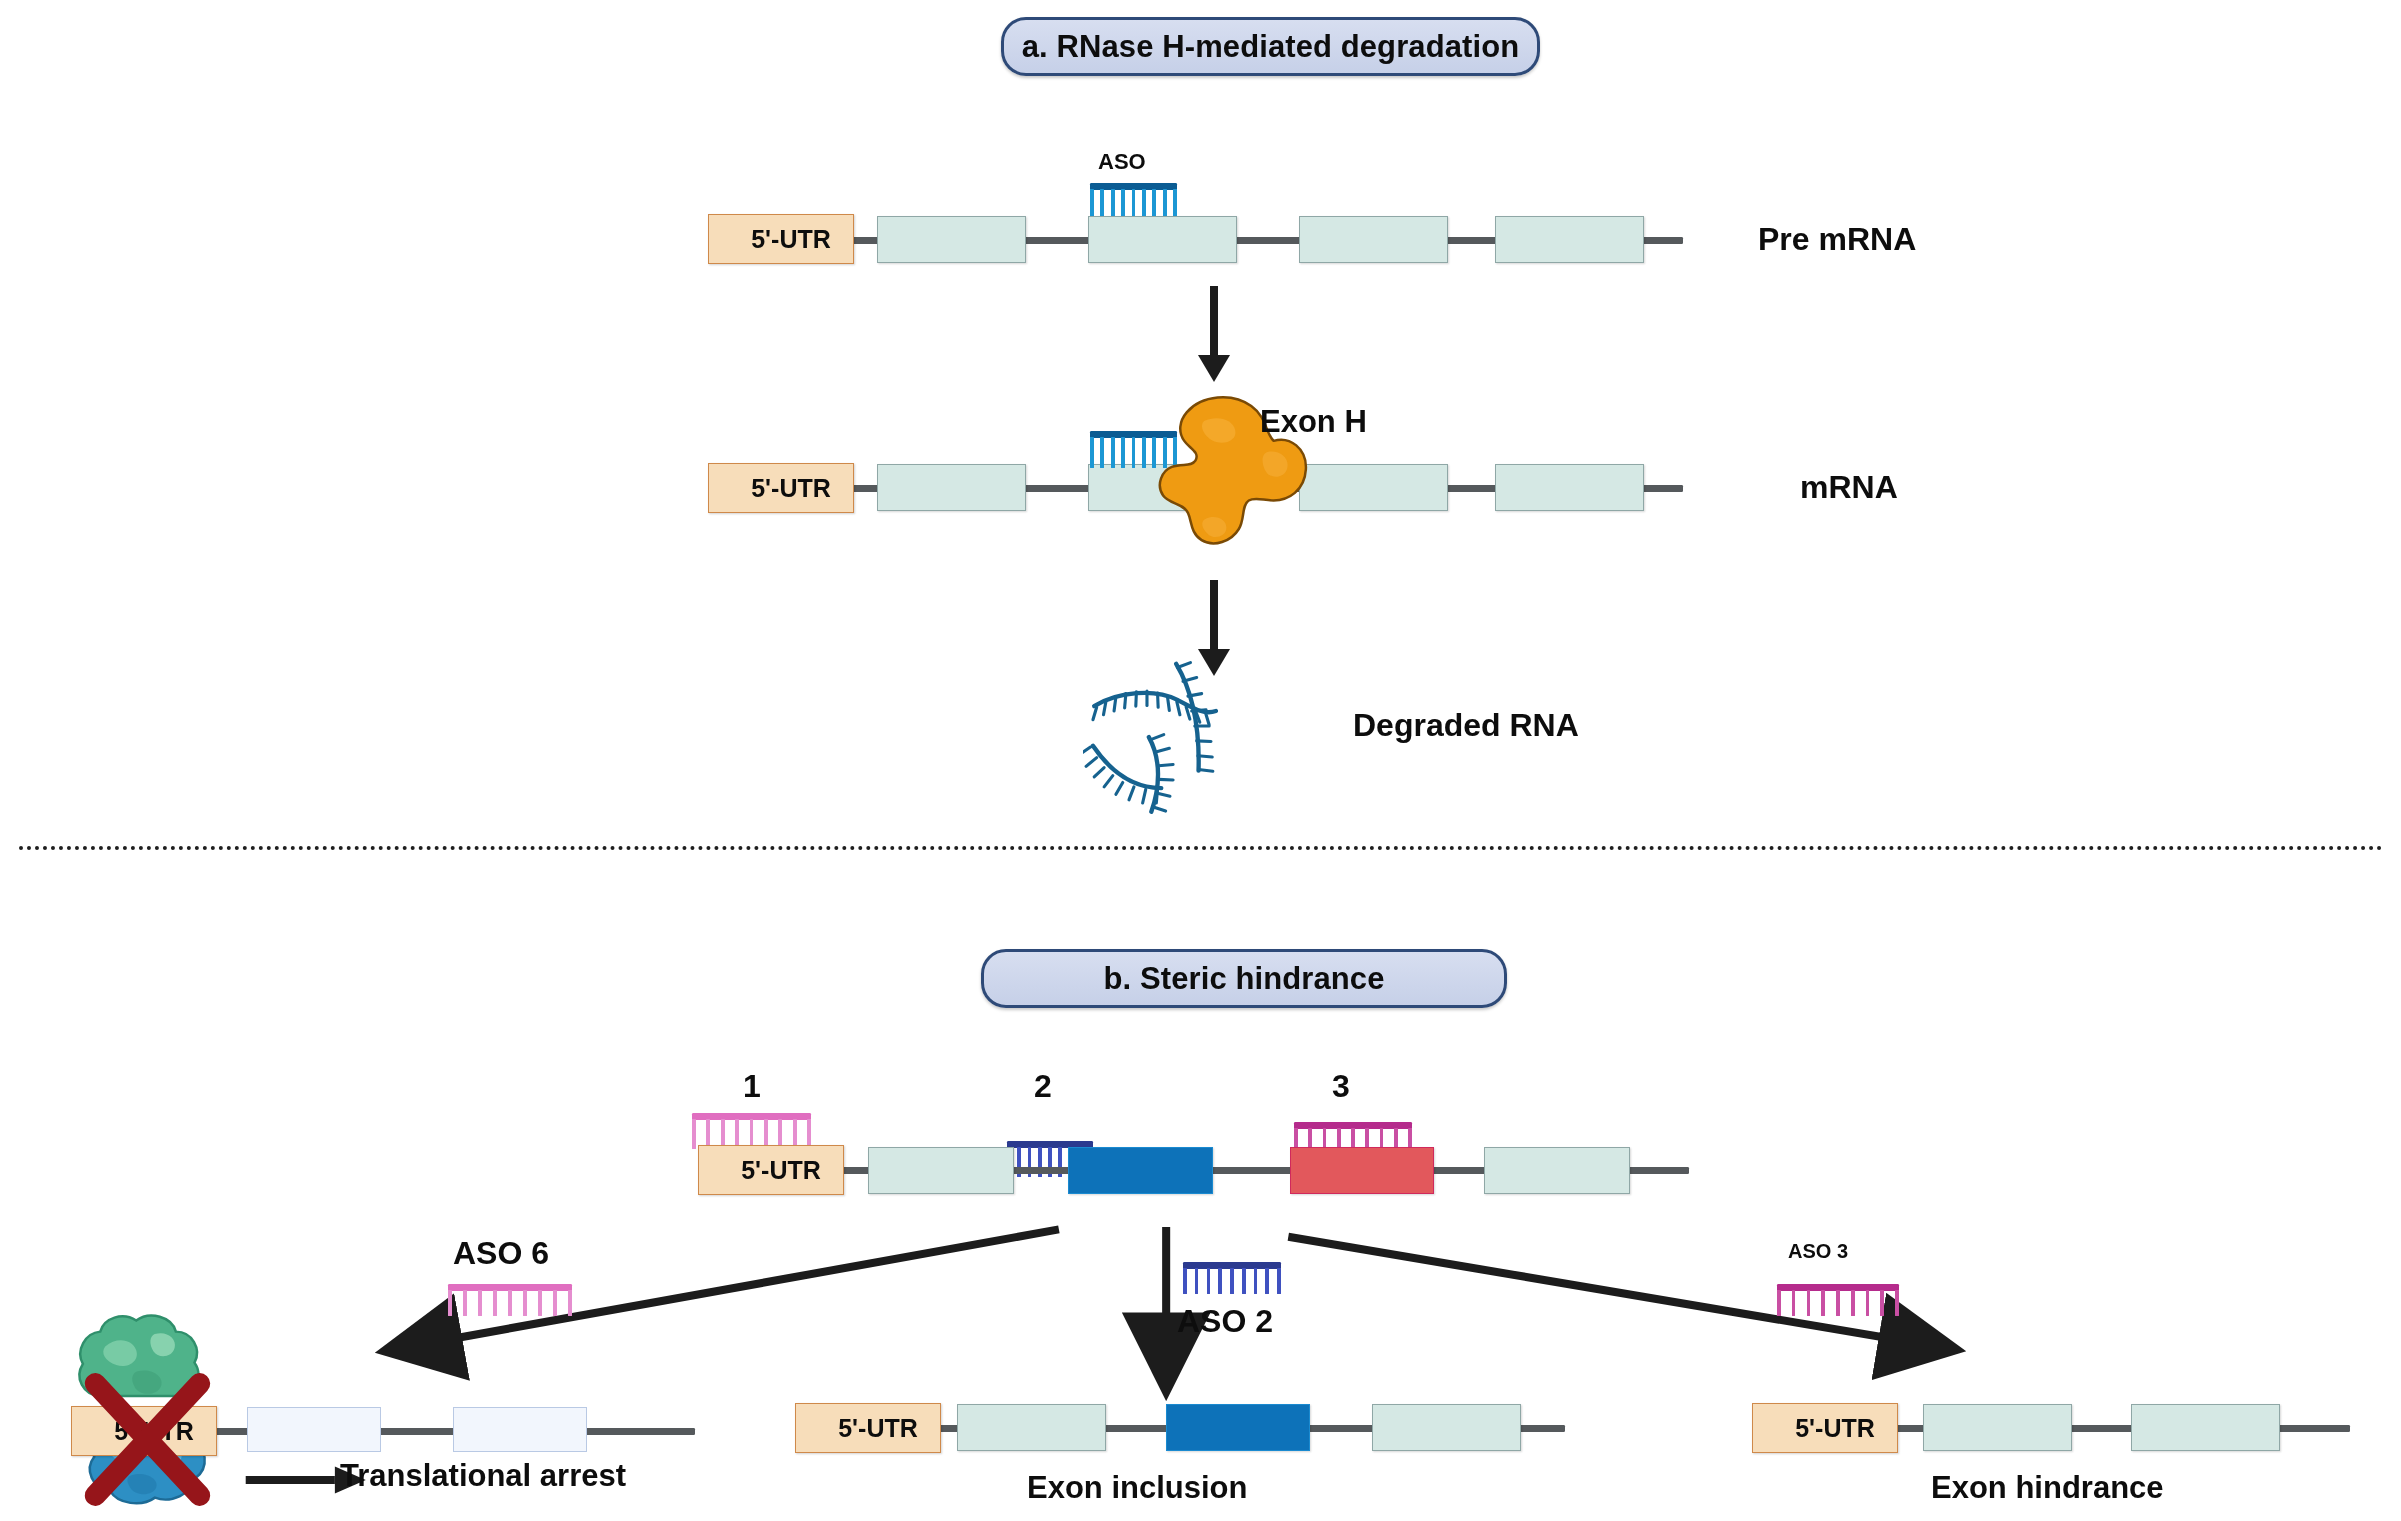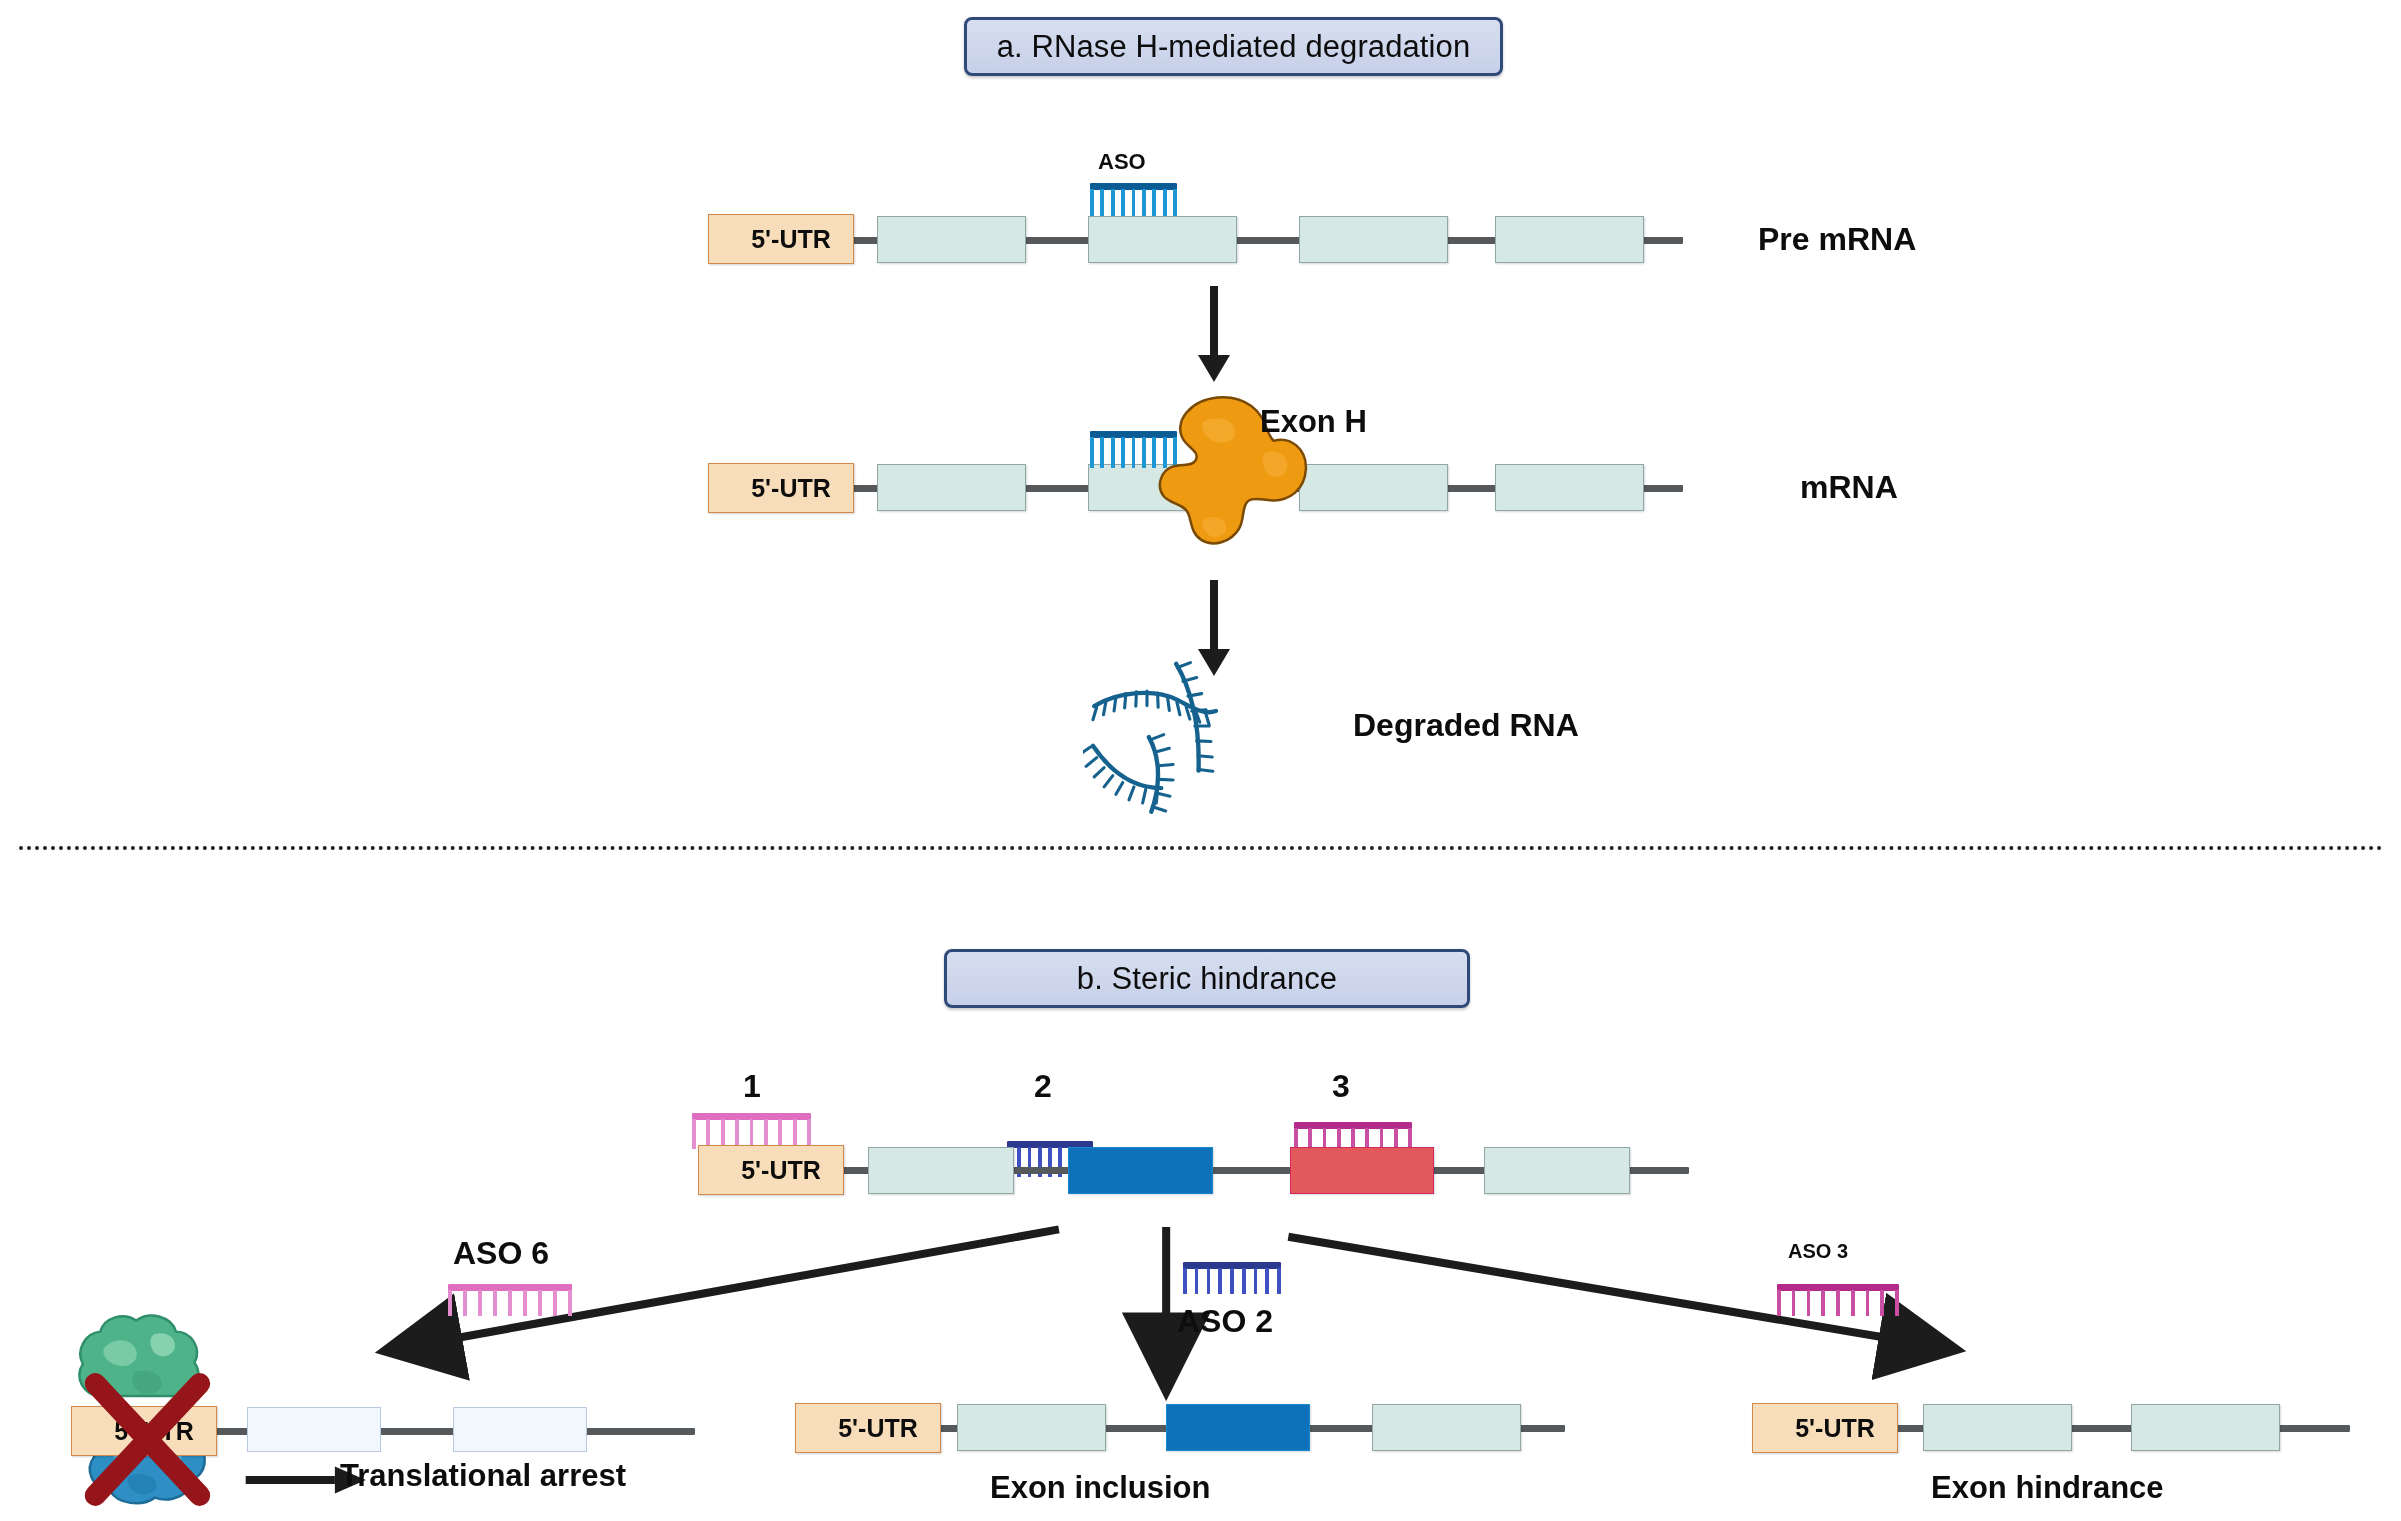--- a/index.html
+++ b/index.html
@@ -7,27 +7,28 @@
     width:2401px;height:1522px;position:relative;overflow:hidden;
     font-family:"Liberation Sans", sans-serif;
     -webkit-font-smoothing:antialiased;
   }
   .abs{position:absolute;}
 
   
   .pill{
     position:absolute;
     border:3.1px solid #2e4a78;
-    border-radius:8px;
+    border-radius:25px;
     background:linear-gradient(180deg,#d7def0 0%,#c6d0e8 100%);
     box-shadow:0 1.9px 3.1px rgba(0,0,0,.22);
     display:flex;align-items:center;justify-content:center;
     color:#0d0d0d;
-    font-weight:normal;
+    font-weight:bold;
     letter-spacing:0.1px;
+    margin-left:37px;
   }
 
   
   .backbone{
     position:absolute;height:6.8px;
     background:#55595c;border-radius:1.2px;
   }
   .utr{
     position:absolute;
     background:#f7ddba;border:1.9px solid #cf894a;
@@ -339,20 +340,20 @@
   <line x1="6" y1="32" x2="150" y2="32" stroke="#1c1c1c" stroke-width="13"></line>
   <path d="M150,10 L200,32 L150,54 Z" fill="#1c1c1c"></path>
 </svg>
 <div class="lab" style="left:340px;top:1458px;font-size:31px;">Translational arrest</div>
 
 <div class="backbone" style="left:919px;top:1425px;width:646px;"></div>
 <div class="utr" style="left:795px;top:1403px;width:124px;height:48px;font-size:25px;">5'-UTR</div>
 <div class="exon" style="left:957px;top:1404px;width:147px;height:45px;"></div>
 <div class="exon blue" style="left:1166px;top:1404px;width:142px;height:45px;"></div>
 <div class="exon" style="left:1372px;top:1404px;width:147px;height:45px;"></div>
-<div class="lab" style="left:990px;top:1470px;font-size:31px;">Exon inclusion</div>
+<div class="lab" style="left:1027px;top:1470px;font-size:31px;">Exon inclusion</div>
 
 <div class="backbone" style="left:1872px;top:1425px;width:478px;"></div>
 <div class="utr" style="left:1752px;top:1403px;width:124px;height:48px;font-size:25px;">5'-UTR</div>
 <div class="exon" style="left:1923px;top:1404px;width:147px;height:45px;"></div>
 <div class="exon" style="left:2131px;top:1404px;width:147px;height:45px;"></div>
 <div class="lab" style="left:1931px;top:1470px;font-size:31px;">Exon hindrance</div>
 
 
 </body></html>

